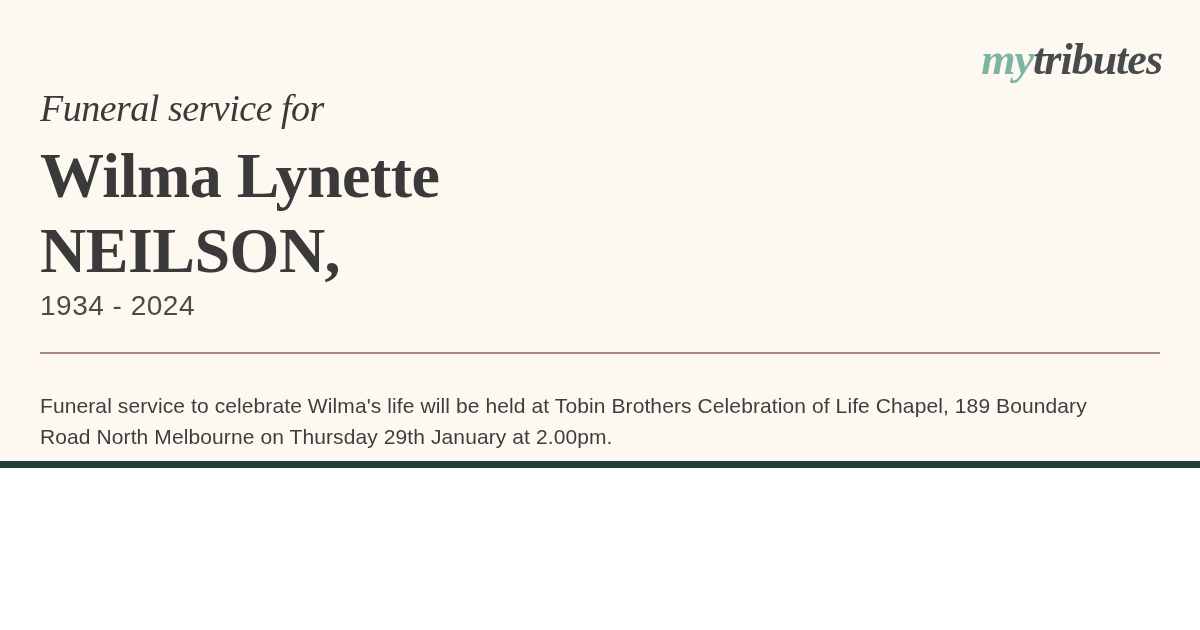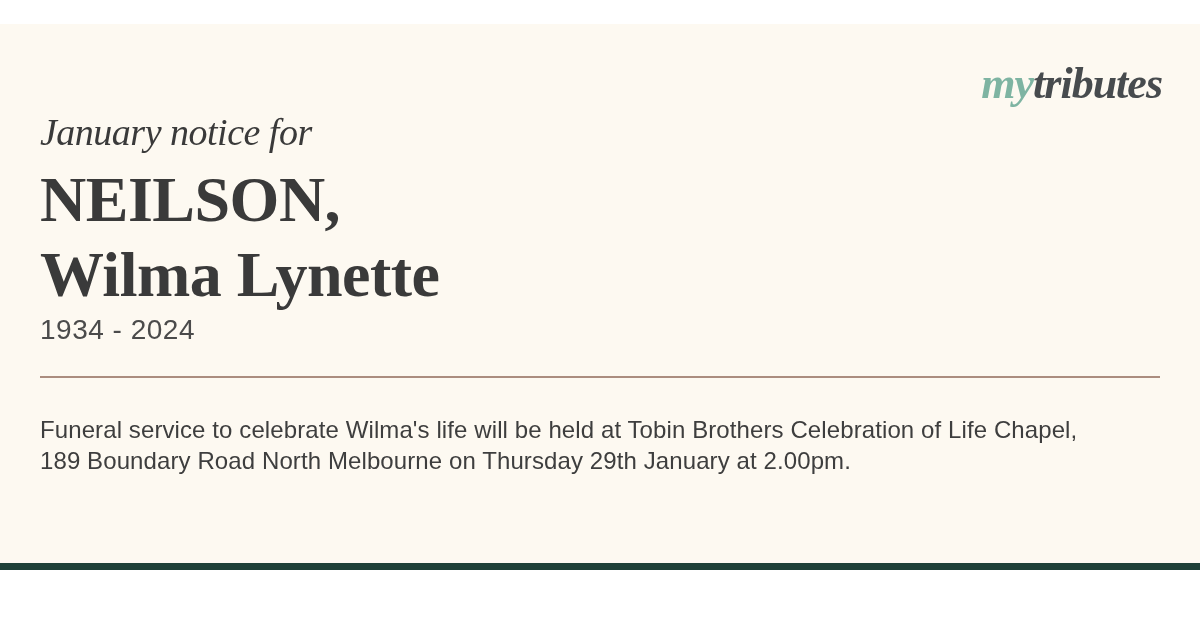--- a/index.html
+++ b/index.html
@@ -1,23 +1,22 @@
 <!DOCTYPE html>
 <html style="--background: #FDF9F1; --accent-bar-color: #1F4038; --divider-color: #AB8D7F; --heading-color: #3A3A3A; --years-color: #4B4B4B; --body-color: #3E3E3E; --logo-my-color: #7EB4A2; --logo-tributes-color: #474B4E;"><head>
 <meta charset="utf-8">
 <style>
   html, body { margin: 0; padding: 0; }
   .card {
     position: relative;
     width: 1200px;
-    height: 546px;
+    height: 468px;
     background: var(--background, #FDF9F1);
     overflow: hidden;
     font-family: "Liberation Sans", sans-serif;
-    margin-top: 24px;
   }
   .logo {
     position: absolute;
     top: 34px;
     right: 38px;
     font-family: "Liberation Serif", serif;
     font-style: italic;
     font-weight: 700;
     font-size: 44px;
     letter-spacing: -1px;
@@ -62,21 +61,21 @@
     top: 352px;
     width: 1120px;
     height: 2px;
     background: var(--divider-color, #AB8D7F);
   }
   .body-text {
     position: absolute;
     left: 40px;
     top: 390px;
     width: 1050px;
-    font-size: 24px;
+    font-size: 21px;
     line-height: 31px;
     letter-spacing: 0.1px;
     color: var(--body-color, #3E3E3E);
   }
   .accent-bar {
     position: absolute;
     left: 0;
     bottom: 0;
     width: 100%;
     height: 7px;
@@ -85,25 +84,25 @@
 </style>
 </head>
 <body>
 
 <div class="card">
 
   <div class="logo">
     <span class="my">my</span><span class="tributes">tributes</span>
   </div>
 
-  <div class="kicker">January notice for</div>
+  <div class="kicker">Funeral service for</div>
 
   <div class="name-block">
+    <div>Wilma Lynette</div>
     <div>NEILSON,</div>
-    <div>Wilma Lynette</div>
   </div>
 
   <div class="years">1934 - 2024</div>
 
   <div class="divider"></div>
 
   <div class="body-text">Funeral service to celebrate Wilma's life will be held at Tobin Brothers Celebration of Life Chapel, 189 Boundary Road North Melbourne on Thursday 29th January at 2.00pm.</div>
 
   <div class="accent-bar"></div>
 

